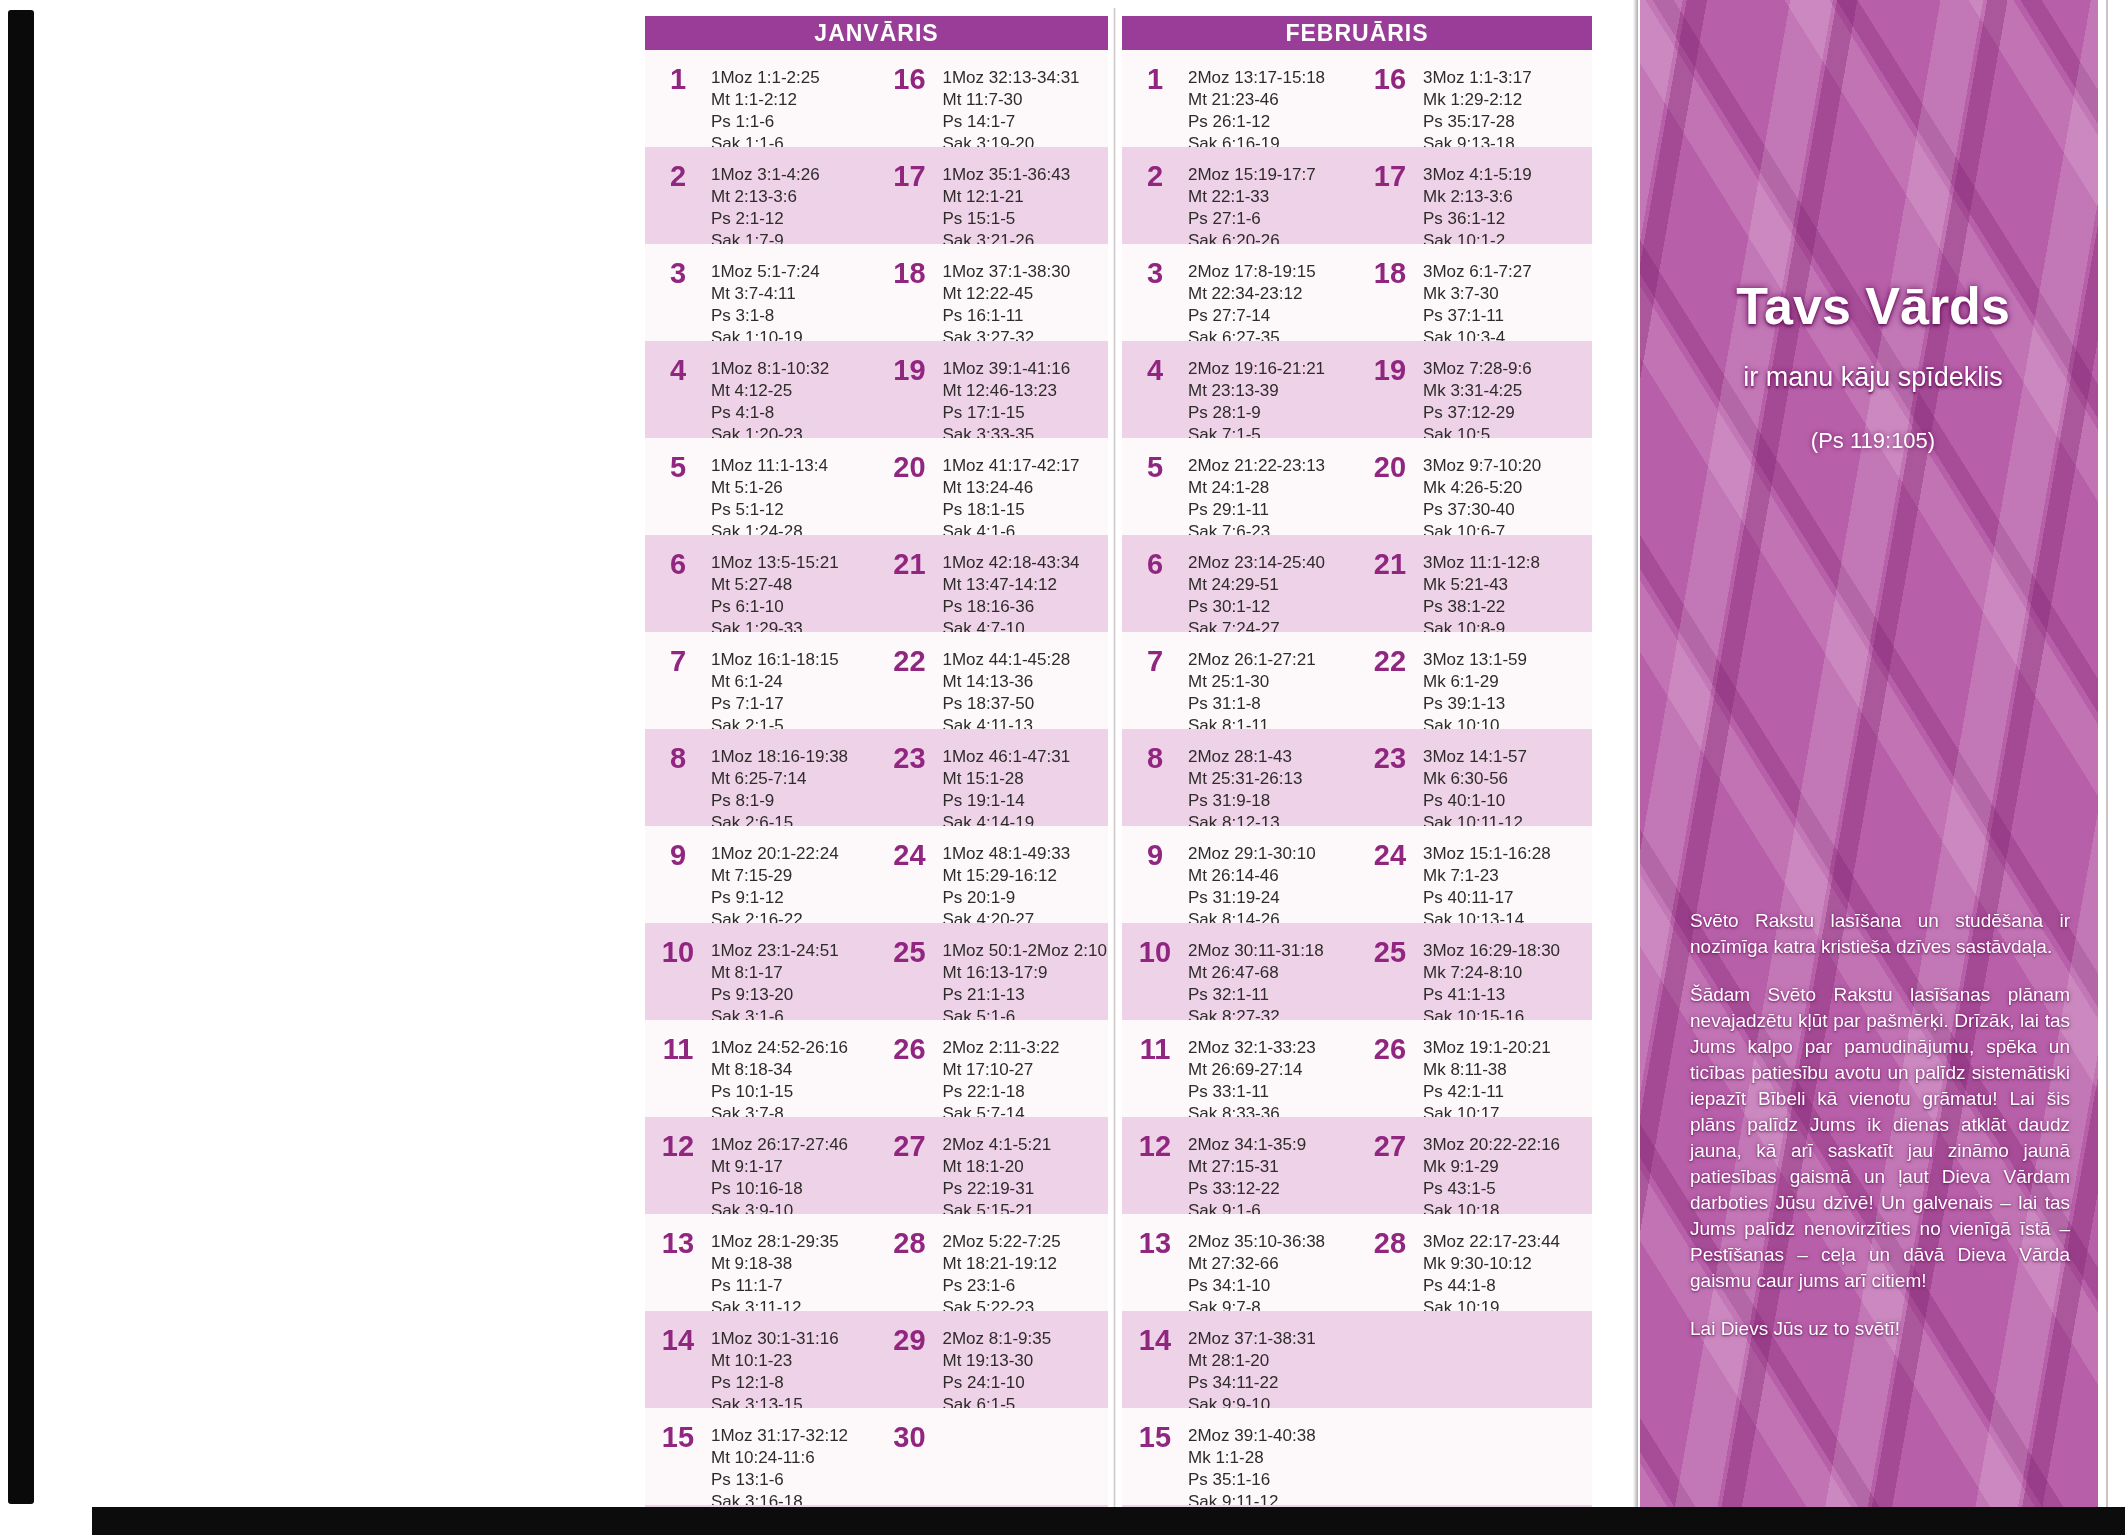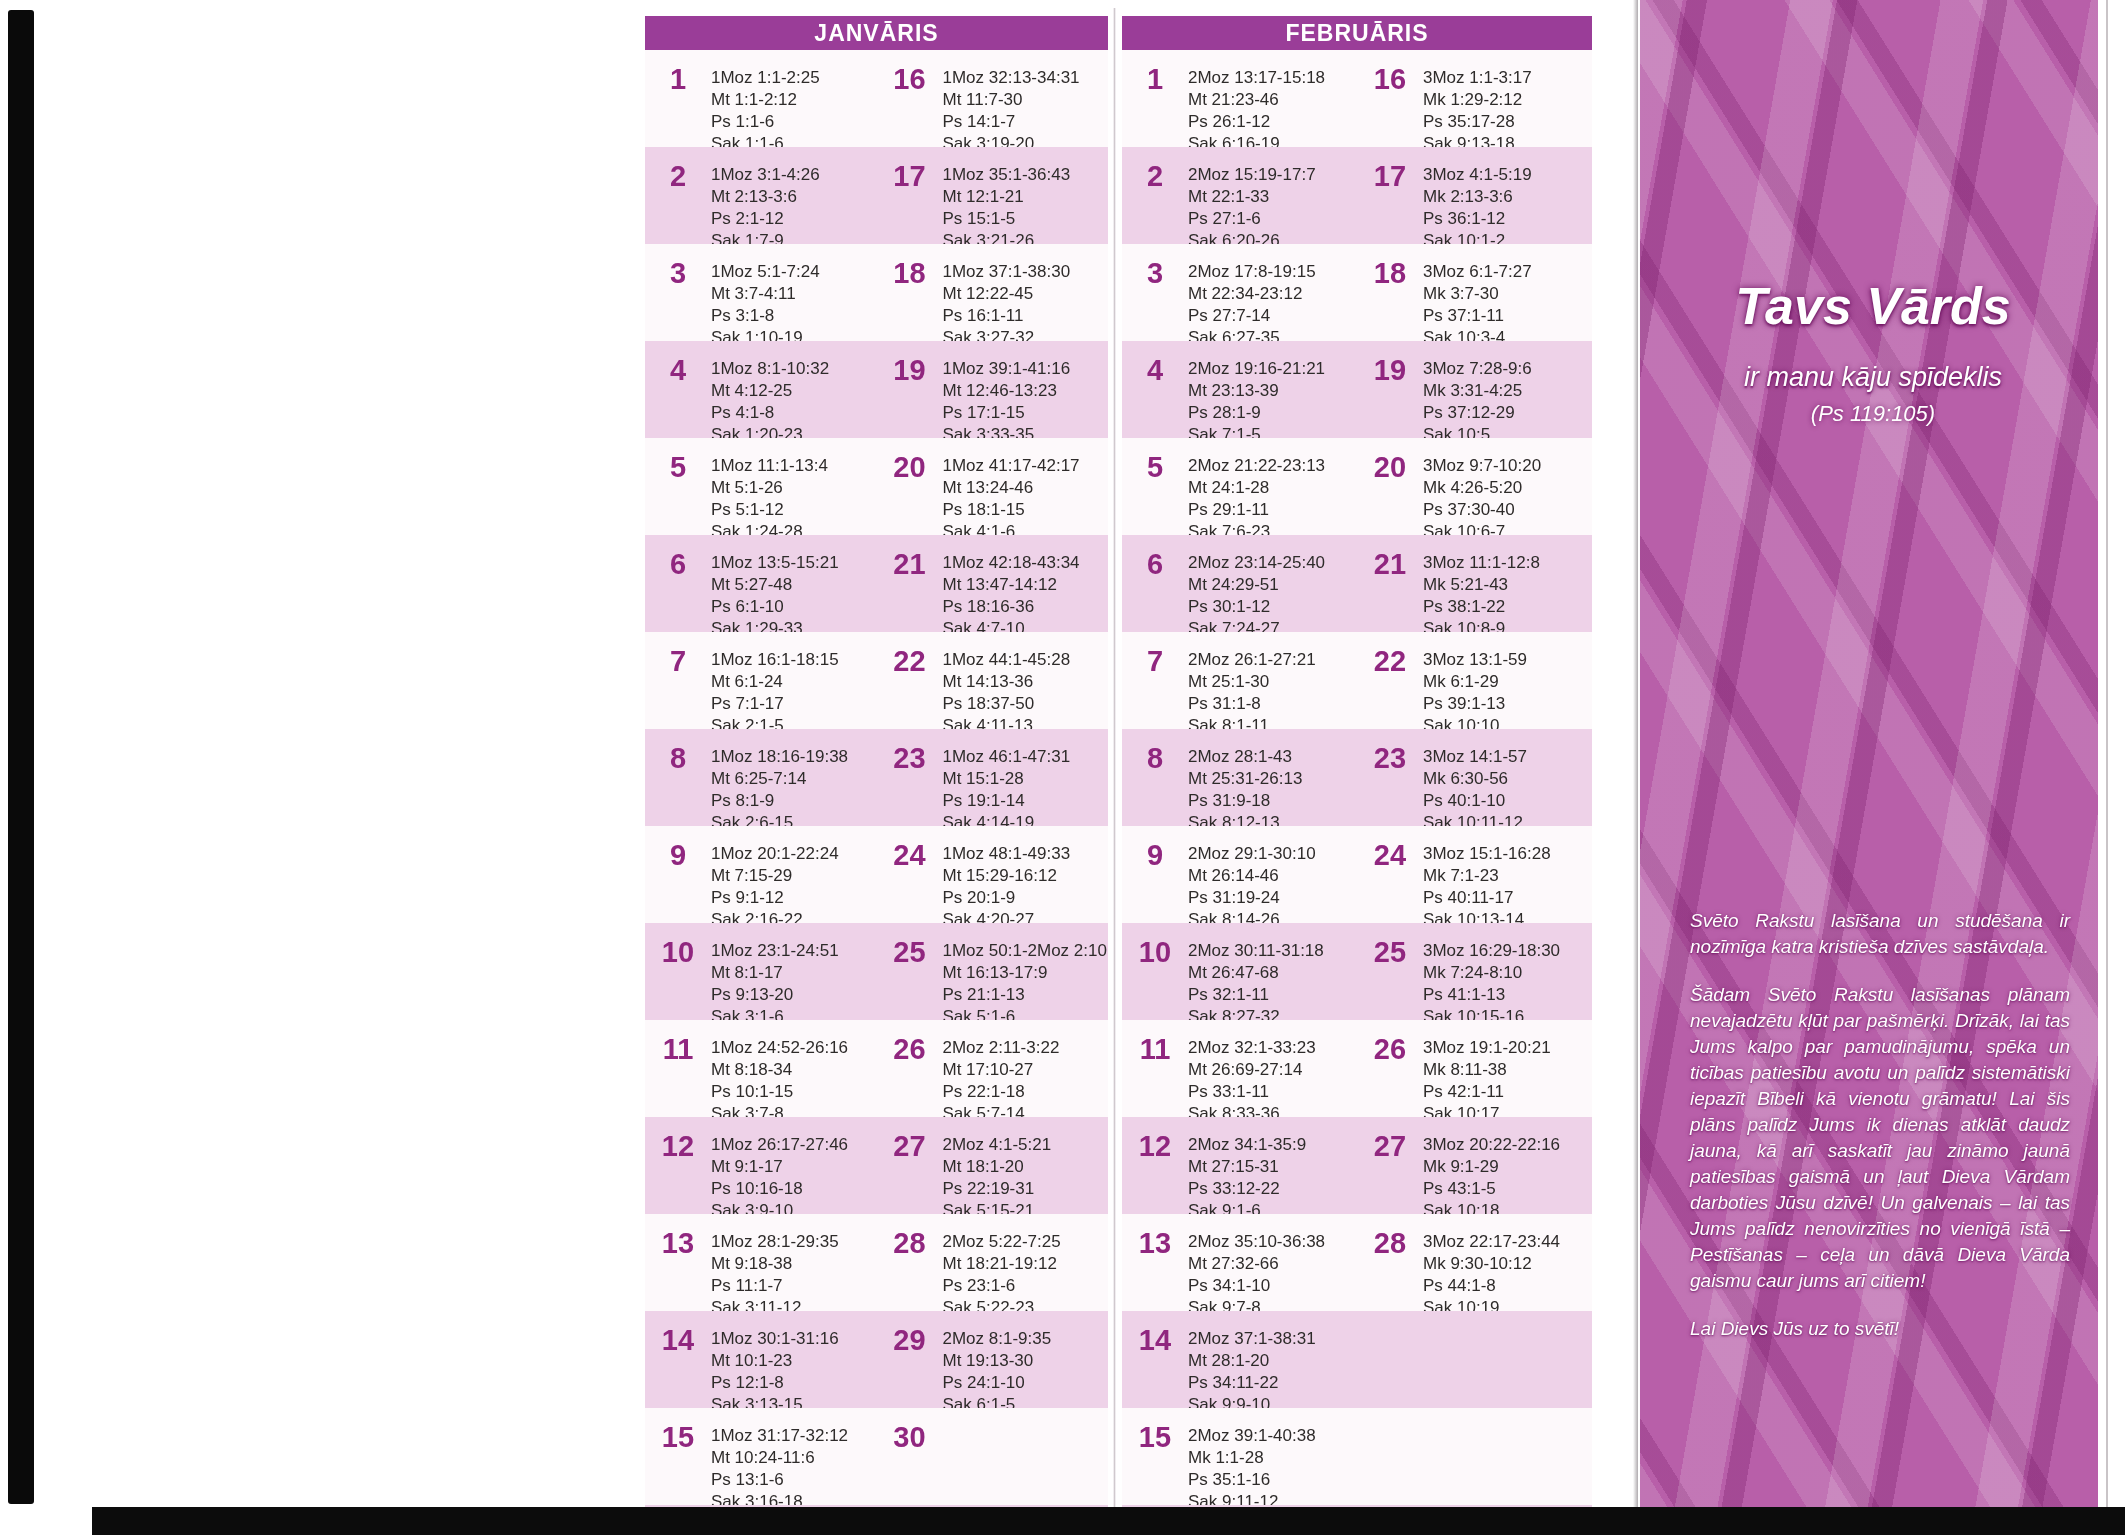--- a/index.html
+++ b/index.html
@@ -37,35 +37,34 @@
   .readings{flex:1;padding-top:17px;font-size:17px;line-height:22px;color:#2e2b2a;}
   .rd{white-space:nowrap;}
 
   
   .info-panel{
     position:absolute;left:1640px;top:0;width:458px;height:1535px;overflow:hidden;
     background-color:#b85fa9;
     background-image:
       repeating-linear-gradient(100deg, rgba(255,255,255,0.15) 0 42px, rgba(255,255,255,0) 42px 46px, rgba(122,28,106,0.32) 46px 66px, rgba(255,255,255,0) 66px 148px),
       repeating-linear-gradient(58deg, rgba(255,255,255,0.13) 0 38px, rgba(255,255,255,0) 38px 44px, rgba(122,28,106,0.28) 44px 62px, rgba(255,255,255,0) 62px 156px);
-    font-style: italic;
   }
   .quote{
     position:absolute;left:30px;right:22px;top:276px;text-align:center;color:#ffffff;
   }
   .quote-title{
     font-size:52px;font-weight:bold;line-height:60px;
     text-shadow:0 0 7px rgba(104,14,92,0.95),0 2px 3px rgba(104,14,92,0.85);
   }
   .quote-sub{
     font-size:27px;line-height:34px;margin-top:24px;
     text-shadow:0 0 5px rgba(104,14,92,0.9),0 2px 2px rgba(104,14,92,0.8);
   }
   .quote-ref{
-    font-size:22px;margin-top:7px;
+    font-size:22px;margin-top:34px;
     text-shadow:0 0 5px rgba(104,14,92,0.9);
   }
   .panel-text{
     position:absolute;left:50px;top:898px;width:380px;color:#ffffff;
   }
   .panel-text p{
     margin:10px 0 22px 0;font-size:19px;line-height:26px;text-align:justify;
     text-shadow:0 1px 2px rgba(104,14,92,0.75),0 0 4px rgba(104,14,92,0.55);
   }
   .panel-text p.closing{text-align:left;margin-top:4px;}

